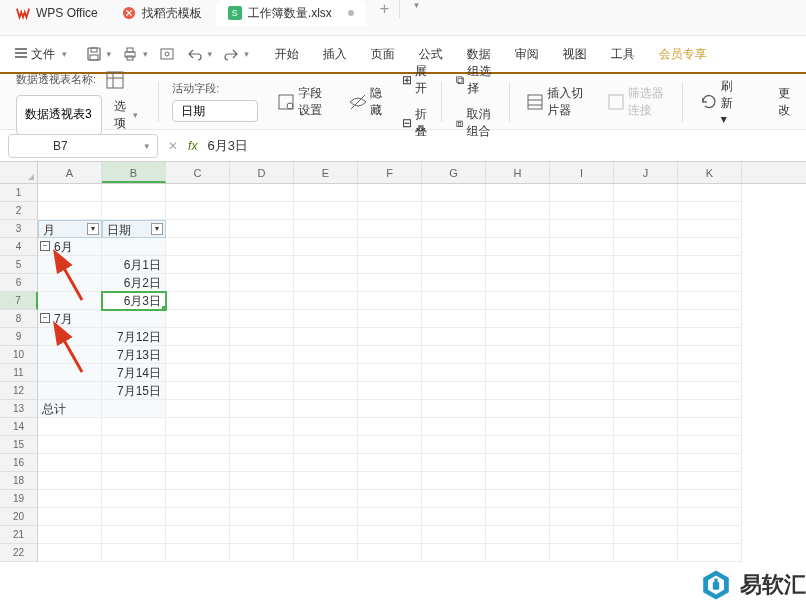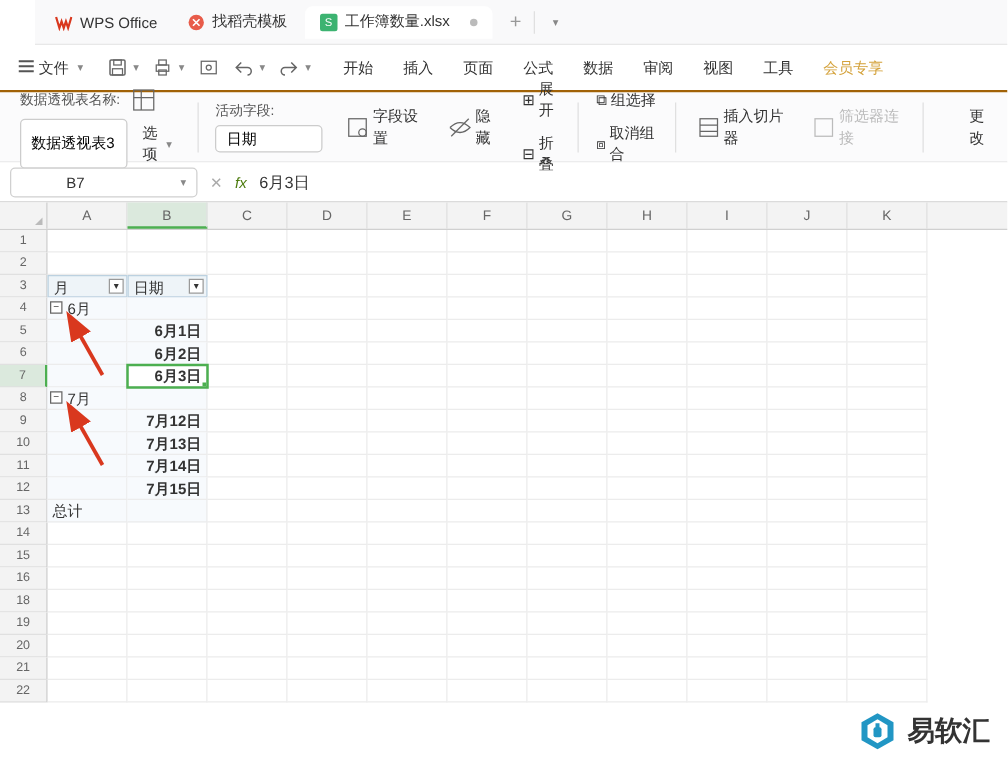--- a/index.html
+++ b/index.html
@@ -1,19 +1,19 @@
 <!DOCTYPE html>
 <html><head>
 <meta charset="utf-8">
 <style>
 * { margin: 0; padding: 0; box-sizing: border-box; font-family: "Microsoft YaHei", Arial, sans-serif; }
 body { background: #fff; font-size: 12px; color: #333; width: 806px; height: 615px; overflow: hidden; position: relative; }
 
 
-.titlebar { height: 36px; background: #f9f9fa; display: flex; align-items: center; padding: 0 6px; border-bottom: 1px solid #e8e8e8; margin-left: 28px; }
+.titlebar { height: 36px; background: #f9f9fa; display: flex; align-items: flex-start; padding: 0 6px; border-bottom: 1px solid #e8e8e8; }
 .app-tab { display: flex; align-items: center; padding: 0 10px; height: 26px; gap: 6px; cursor: pointer; border-radius: 6px 6px 0 0; }
 .app-logo { width: 14px; height: 14px; display: inline-flex; align-items: center; justify-content: center; }
 .doc-tab { display: flex; align-items: center; padding: 0 12px; height: 26px; gap: 6px; cursor: pointer; background: #fff; border-radius: 6px 6px 0 0; margin-left: 4px; }
 .doc-tab .badge { width: 14px; height: 14px; background: #3cb371; border-radius: 2px; color: #fff; font-size: 9px; display: flex; align-items: center; justify-content: center; }
 .dot { width: 6px; height: 6px; background: #bbb; border-radius: 50%; margin-left: 10px; }
 .plus { margin-left: 14px; font-size: 16px; color: #999; cursor: pointer; }
 .vsep { width: 1px; height: 18px; background: #e0e0e0; margin: 0 10px; }
 .caret { font-size: 9px; color: #888; margin-left: 4px; }
 
 
@@ -49,31 +49,31 @@
 .corner { width: 38px; border-right: 1px solid #d0d0d0; background: #f3f3f3; }
 .col-h { width: 64px; text-align: center; line-height: 22px; border-right: 1px solid #e0e0e0; color: #666; font-size: 11px; cursor: pointer; }
 .col-h.sel { background: #dbe9dd; border-bottom: 2px solid #4caf50; }
 .rows { }
 .row { display: flex; height: 18px; }
 .row-h { width: 38px; text-align: center; line-height: 18px; border-right: 1px solid #d0d0d0; border-bottom: 1px solid #e0e0e0; background: #f3f3f3; color: #666; font-size: 10px; cursor: pointer; }
 .row-h.sel { background: #dbe9dd; border-right: 2px solid #4caf50; }
 .cell { width: 64px; border-right: 1px solid #ececec; border-bottom: 1px solid #ececec; padding: 0 4px; line-height: 18px; font-size: 12px; overflow: hidden; white-space: nowrap; position: relative; }
 .cell.pt-header { background: #eef4f8; border: 1px solid #bcd1e0; font-weight: 400; }
 .cell.pt-body { background: #f7fafd; }
-.cell.right { text-align: right; font-weight: bold; }
+.cell.right { text-align: right; }
 .cell.selected { outline: 2px solid #4caf50; outline-offset: -1px; background: #fff; z-index: 2; }
 .dd { position: absolute; right: 2px; top: 2px; width: 12px; height: 12px; border: 1px solid #999; background: #fff; display: flex; align-items: center; justify-content: center; font-size: 8px; cursor: pointer; }
 .grp { position: absolute; left: 2px; top: 3px; width: 10px; height: 10px; border: 1px solid #666; background: #fff; display: flex; align-items: center; justify-content: center; font-size: 8px; cursor: pointer; line-height: 1; }
 .sel-handle { position: absolute; right: -3px; bottom: -3px; width: 6px; height: 6px; background: #4caf50; }
 
 
 .arrow { position: absolute; pointer-events: none; z-index: 5; }
 
 
-.watermark { position: absolute; right: 14px; bottom: 14px; display: flex; align-items: center; gap: 8px; font-size: 22px; font-weight: bold; color: #333; }
+.watermark { position: absolute; right: 0; bottom: 14px; display: flex; align-items: center; gap: 8px; font-size: 22px; font-weight: bold; color: #333; }
 .wm-icon { width: 32px; height: 32px; }
 </style>
 </head>
 <body>
 
 <div class="titlebar">
   <div class="app-tab">
     <span class="app-logo">
       <svg viewBox="0 0 16 16" width="14" height="14">
           <path d="M1 3 L4 13 L6 7 L8 13 L10 7 L12 13 L15 3" stroke="#d9381e" stroke-width="2" fill="none"></path>
@@ -232,20 +232,29 @@
   </div>
   <div class="rib-vert disabled">
     <span class="rib-icon">
       <svg width="20" height="20" viewBox="0 0 20 20">
           <rect x="3" y="3" width="14" height="14" fill="none" stroke="#bbb"></rect>
         </svg>
     </span>
     <span>筛选器连接</span>
   </div>
   <div class="rib-sep"></div>
+  <div class="rib-vert">
+    <span class="rib-icon">
+      <svg width="20" height="20" viewBox="0 0 20 20">
+          <path d="M4 10 A6 6 0 1 1 6 14" fill="none" stroke="#666" stroke-width="1.5"></path>
+          <path d="M4 6 L4 10 L8 10" fill="none" stroke="#666" stroke-width="1.5"></path>
+        </svg>
+    </span>
+    <span><span>刷新</span> ▾</span>
+  </div>
   <div class="rib-vert" style="padding-right:0">
     <span class="rib-icon"></span>
     <span>更改</span>
   </div>
 </div>
 
 <div class="refbar">
   <div class="namebox">
     <span style="margin-left:36px">B7</span>
     <span class="caret">▾</span>

